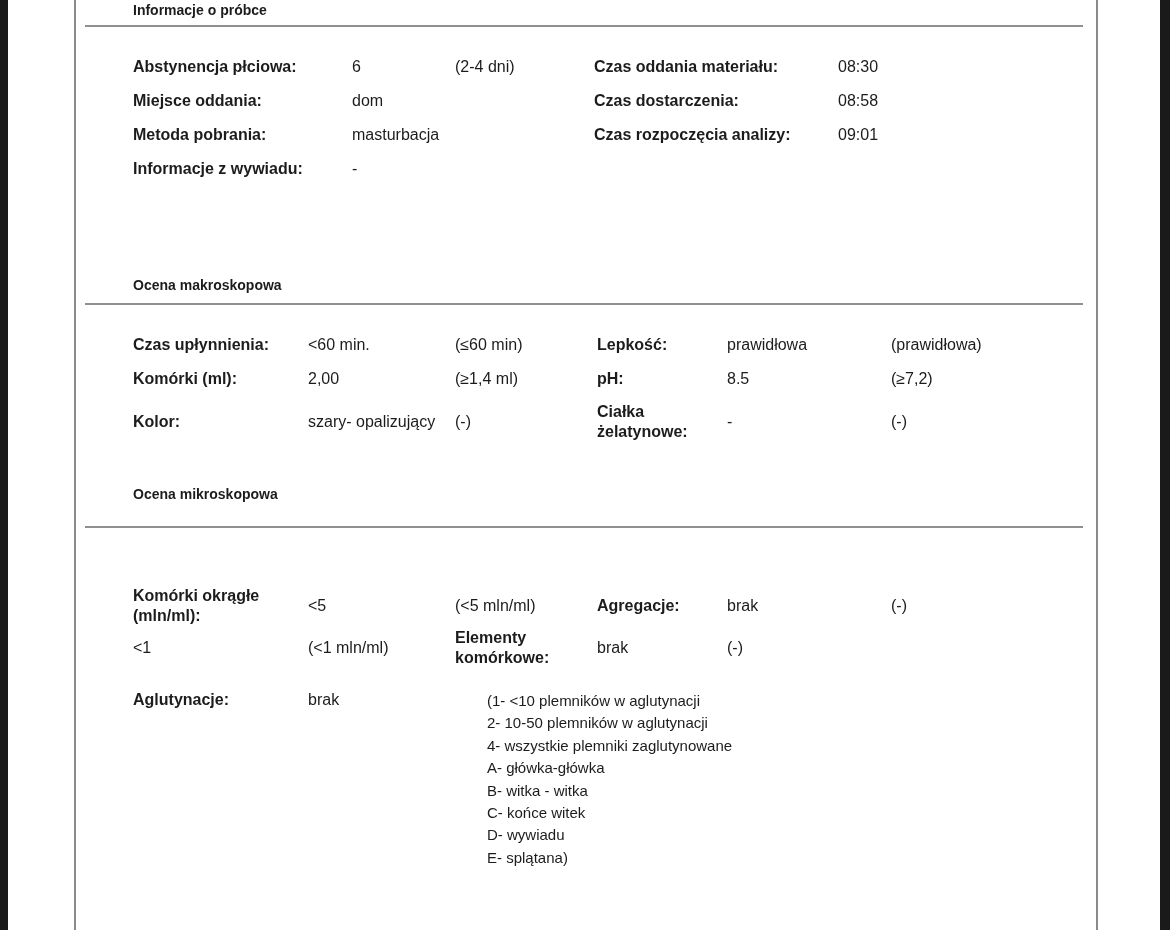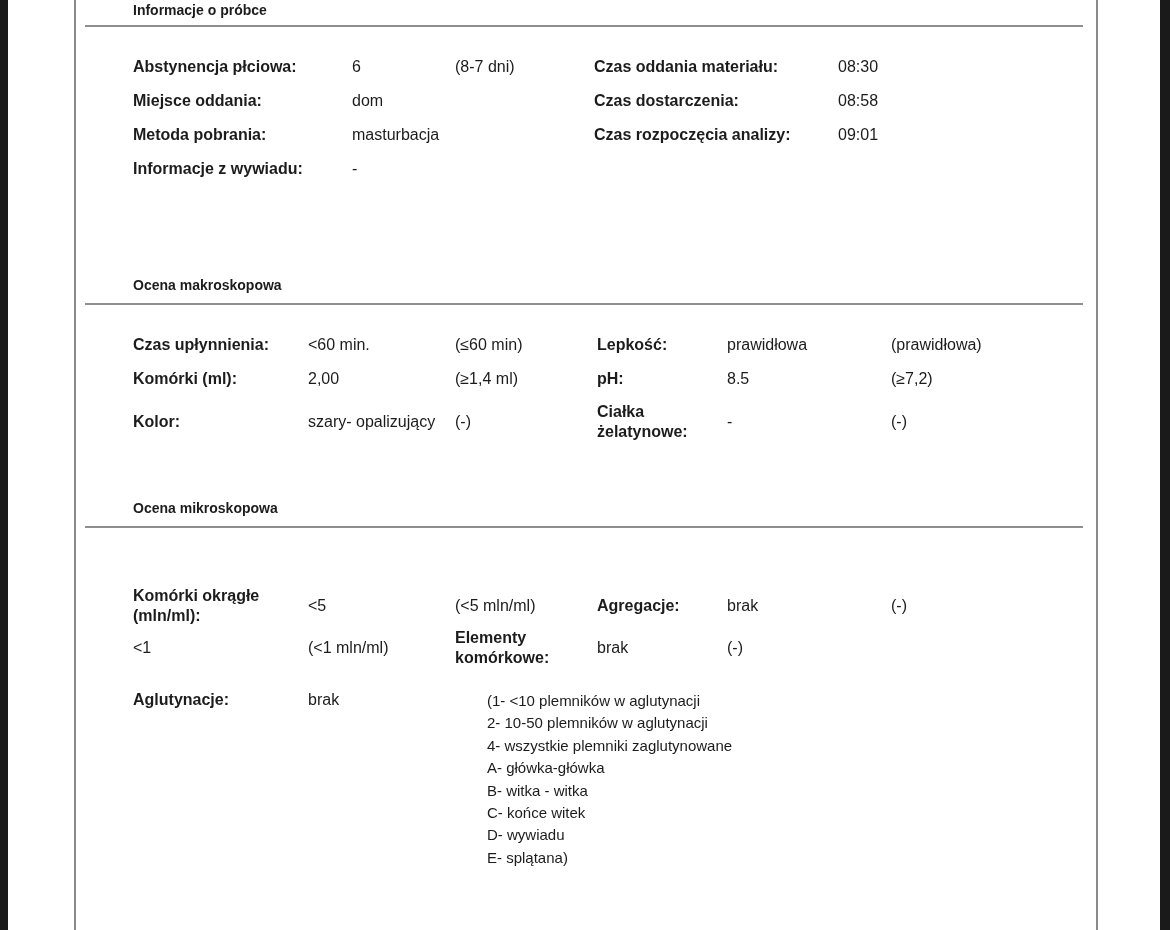--- a/index.html
+++ b/index.html
@@ -37,21 +37,21 @@
   <div class="paper">
     <div class="page-border pb-left"></div>
     <div class="page-border pb-right"></div>
 
     <div class="section-title" style="top:0px">Informacje o próbce</div>
     <div class="divider" style="top:25px"></div>
 
     <div class="row g1" style="top:50px;height:34px">
       <div class="cell label">Abstynencja płciowa:</div>
       <div class="cell value">6</div>
-      <div class="cell ref">(8-7 dni)</div>
+      <div class="cell ref">(2-4 dni)</div>
       <div class="cell label">Czas oddania materiału:</div>
       <div class="cell value">08:30</div>
     </div>
     <div class="row g1" style="top:84px;height:34px">
       <div class="cell label">Miejsce oddania:</div>
       <div class="cell value">dom</div>
       <div class="cell ref"></div>
       <div class="cell label">Czas dostarczenia:</div>
       <div class="cell value">08:58</div>
     </div>
@@ -91,21 +91,21 @@
     </div>
     <div class="row g2" style="top:396px;height:52px">
       <div class="cell label">Kolor:</div>
       <div class="cell value">szary- opalizujący</div>
       <div class="cell ref">(-)</div>
       <div class="cell label">Ciałka żelatynowe:</div>
       <div class="cell value">-</div>
       <div class="cell ref">(-)</div>
     </div>
 
-    <div class="section-title" style="top:498px">Ocena mikroskopowa</div>
+    <div class="section-title" style="top:484px">Ocena mikroskopowa</div>
     <div class="divider" style="top:526px"></div>
 
     <div class="row g2" style="top:576px;height:60px">
       <div class="cell label">Komórki okrągłe (mln/ml):</div>
       <div class="cell value">&lt;5</div>
       <div class="cell ref">(&lt;5 mln/ml)</div>
       <div class="cell label">Agregacje:</div>
       <div class="cell value">brak</div>
       <div class="cell ref">(-)</div>
     </div>

